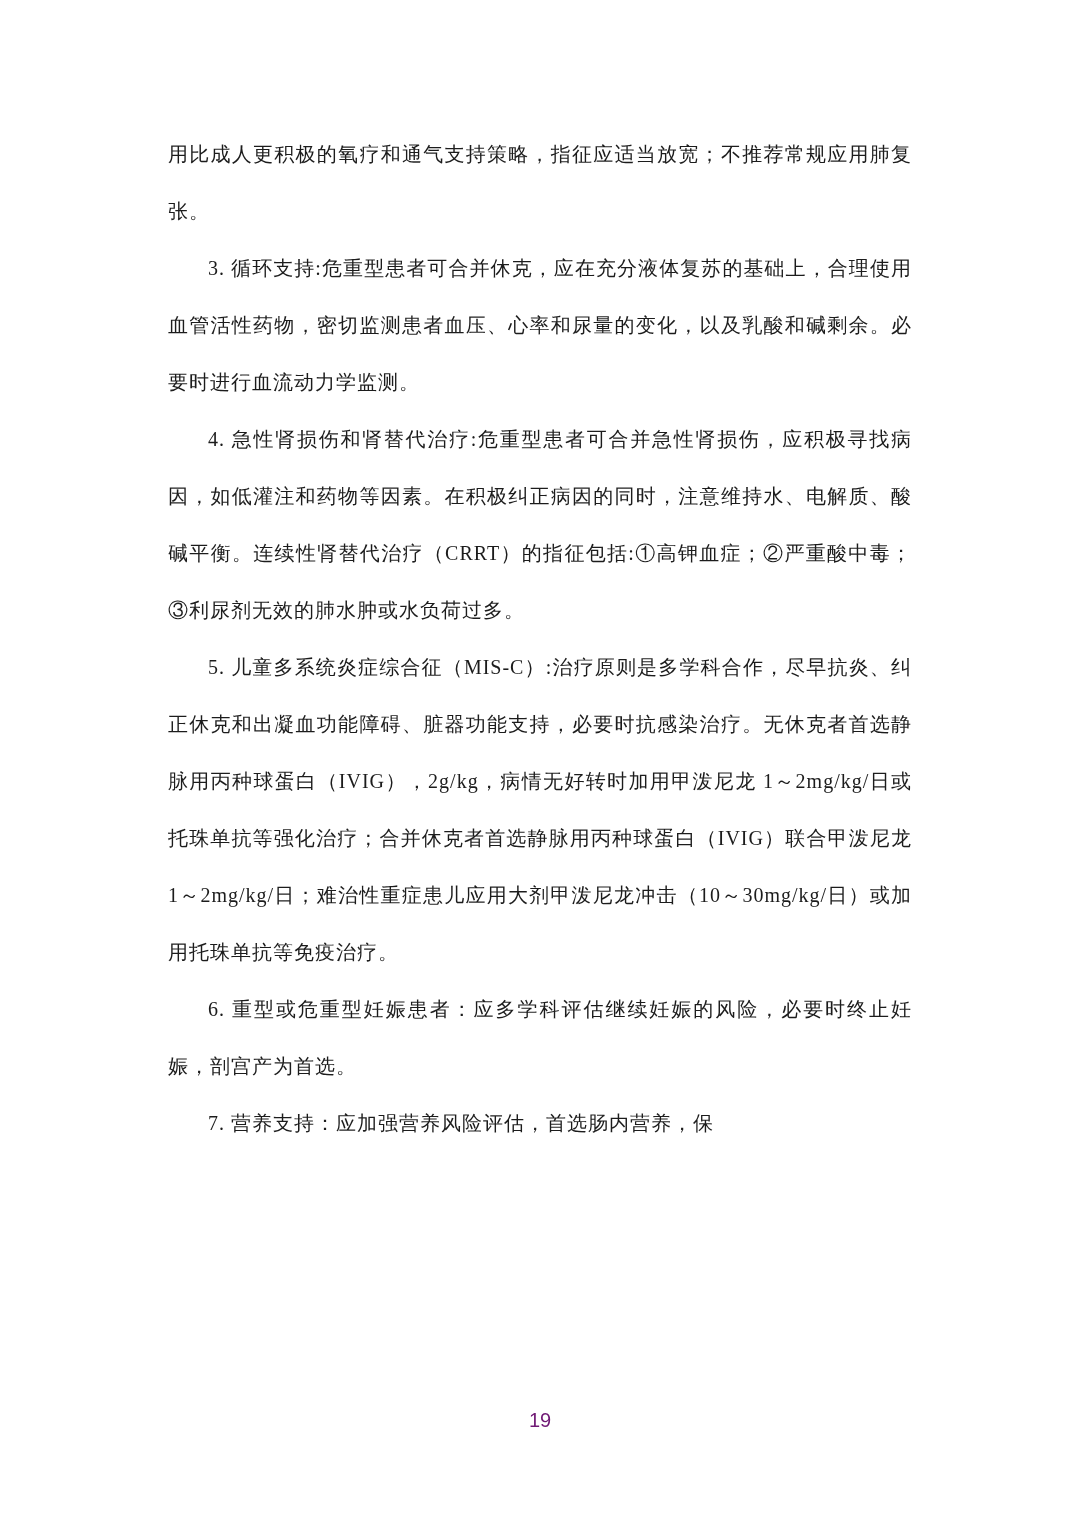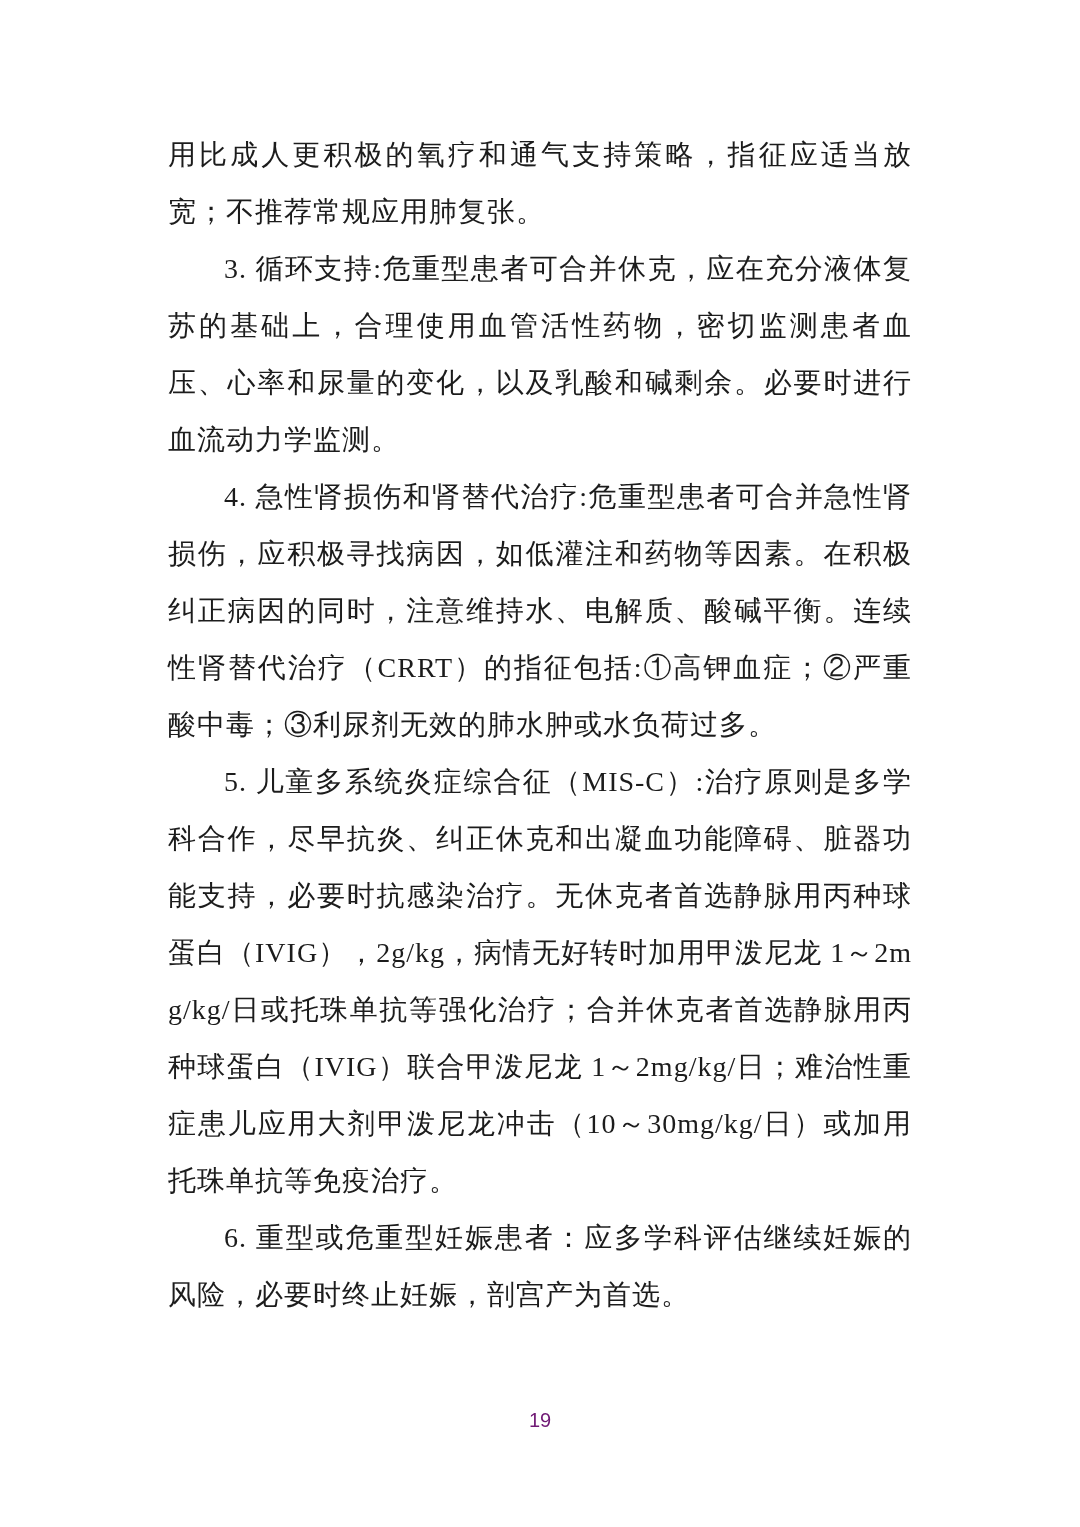--- a/index.html
+++ b/index.html
@@ -22,21 +22,21 @@
   }
   .text-block {
     position: absolute;
     left: 168px;
     top: 126px;
     width: 744px;
   }
   .text-block p {
     margin: 0;
     padding: 0;
-    font-size: 28px;
+    font-size: 20px;
     line-height: 57px;
     letter-spacing: 1px;
     text-align: justify;
     text-justify: inter-character;
     word-break: break-all;
   }
   .text-block p.indent {
     text-indent: 2em;
   }
   .page-footer {
@@ -55,17 +55,18 @@
 <body>
 
 <div class="page">
 
   <div class="text-block">
     <p>用比成人更积极的氧疗和通气支持策略，指征应适当放宽；不推荐常规应用肺复张。</p>
     <p class="indent">3. 循环支持:危重型患者可合并休克，应在充分液体复苏的基础上，合理使用血管活性药物，密切监测患者血压、心率和尿量的变化，以及乳酸和碱剩余。必要时进行血流动力学监测。</p>
     <p class="indent">4. 急性肾损伤和肾替代治疗:危重型患者可合并急性肾损伤，应积极寻找病因，如低灌注和药物等因素。在积极纠正病因的同时，注意维持水、电解质、酸碱平衡。连续性肾替代治疗（CRRT）的指征包括:①高钾血症；②严重酸中毒；③利尿剂无效的肺水肿或水负荷过多。</p>
     <p class="indent">5. 儿童多系统炎症综合征（MIS-C）:治疗原则是多学科合作，尽早抗炎、纠正休克和出凝血功能障碍、脏器功能支持，必要时抗感染治疗。无休克者首选静脉用丙种球蛋白（IVIG），2g/kg，病情无好转时加用甲泼尼龙 1～2mg/kg/日或托珠单抗等强化治疗；合并休克者首选静脉用丙种球蛋白（IVIG）联合甲泼尼龙 1～2mg/kg/日；难治性重症患儿应用大剂甲泼尼龙冲击（10～30mg/kg/日）或加用托珠单抗等免疫治疗。</p>
     <p class="indent">6. 重型或危重型妊娠患者：应多学科评估继续妊娠的风险，必要时终止妊娠，剖宫产为首选。</p>
+    <p class="indent">7. 营养支持：应加强营养风险评估，首选肠内营养，保</p>
   </div>
 
   <div class="page-footer">19</div>
 
 </div>
 
 </body></html>

